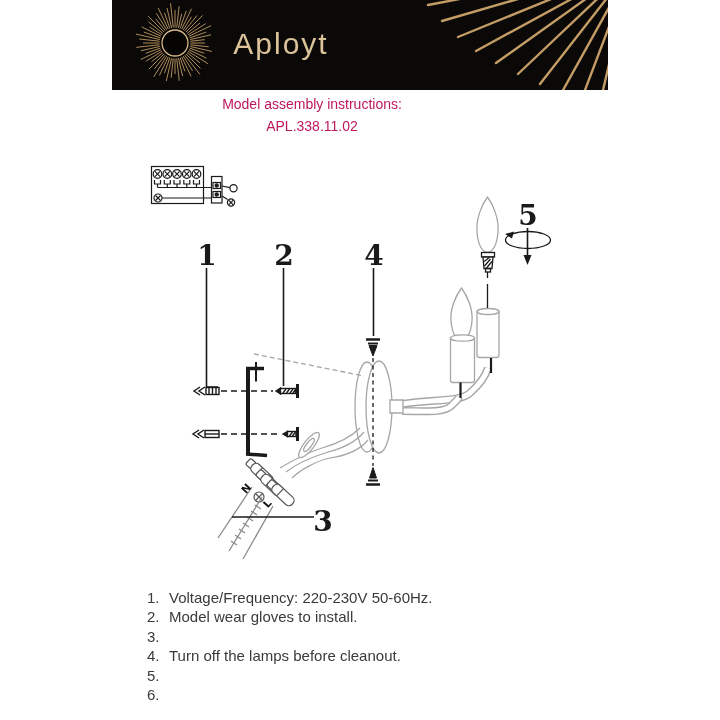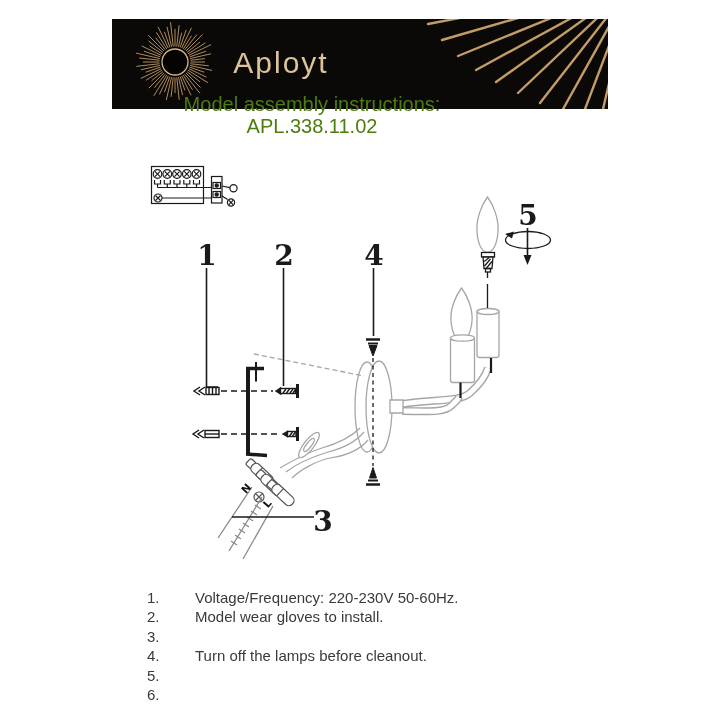--- a/index.html
+++ b/index.html
@@ -1,26 +1,26 @@
 <!DOCTYPE html>
 <html><head>
 <meta charset="utf-8">
 <style>
   html,body{margin:0;padding:0;background:#ffffff;}
   .page{position:relative;width:720px;height:720px;background:#ffffff;overflow:hidden;
         font-family:"Liberation Sans",sans-serif;}
-  .banner{position:absolute;left:112px;top:0;width:496px;height:90px;background:#0b0908;margin-top:19px;}
+  .banner{position:absolute;left:112px;top:0;width:496px;height:90px;background:#0b0908;}
   .banner svg{display:block;}
   .title-block{position:absolute;left:0;top:93px;width:624px;text-align:center;
-               color:#4d7c0f;font-size:20px;line-height:22px;}
+               color:#be185d;font-size:14px;line-height:22px;}
   .diagram-svg{position:absolute;left:0;top:0;width:720px;height:720px;}
   .instructions{position:absolute;left:147px;top:588px;width:430px;color:#3a3a3a;}
   .instr-row{display:flex;font-size:15px;line-height:19.4px;}
   .instr-num{width:20px;flex:0 0 20px;}
-  .instr-txt{margin-left:28px;white-space:nowrap;}
+  .instr-txt{margin-left:2px;white-space:nowrap;}
   text{user-select:none;}
   .partnum{font-family:"DejaVu Serif",serif;font-weight:bold;font-size:28px;fill:#1a1a1a;}
   .wirelabel{font-family:"DejaVu Sans",sans-serif;font-weight:bold;font-size:10.5px;fill:#111;}
   .brandname{font-family:"Liberation Sans",sans-serif;font-size:30px;letter-spacing:2px;fill:#dcc39a;}
 </style>
 </head>
 <body>
 
 <div class="page">
 

